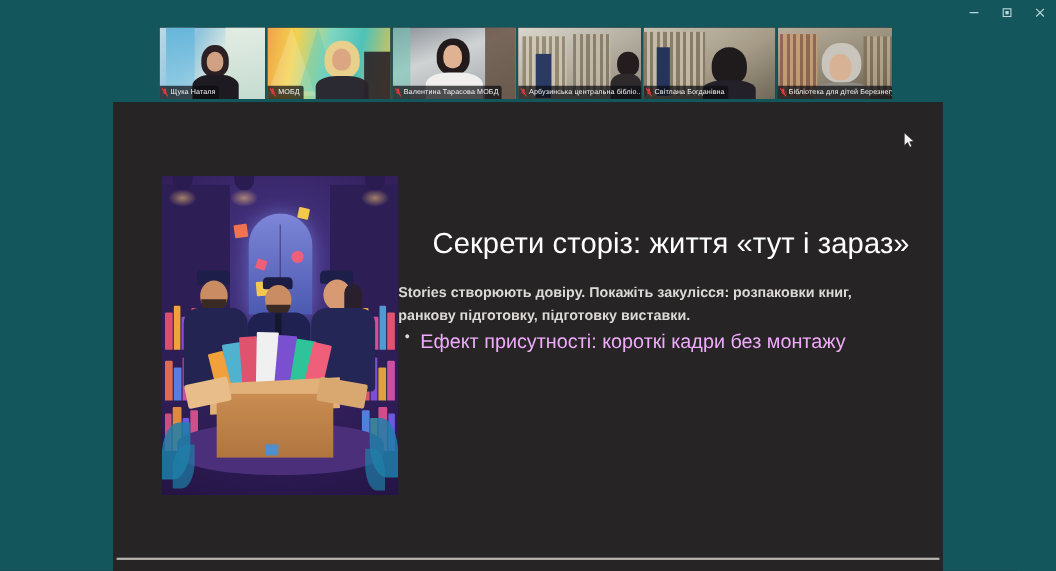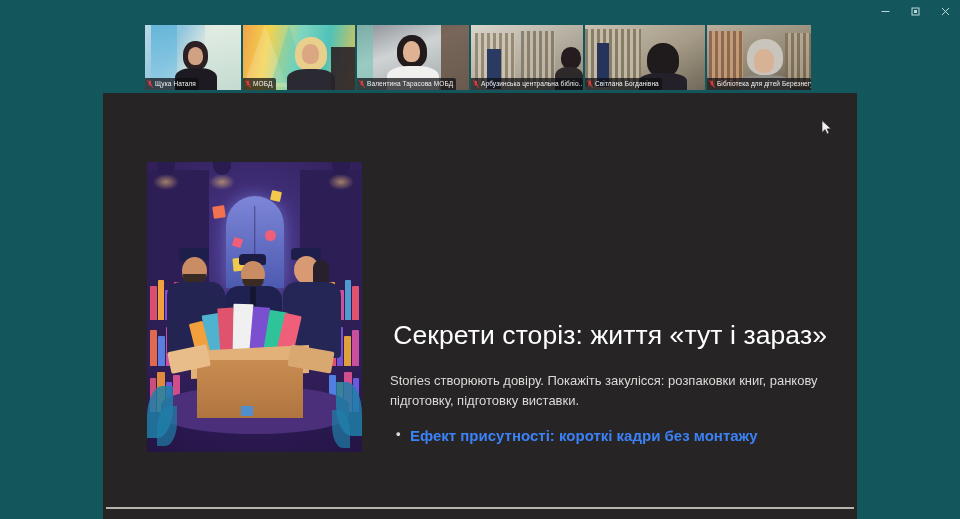--- a/index.html
+++ b/index.html
@@ -56,39 +56,38 @@
   .stage{
     position:absolute; left:103px; top:93px; width:754px; height:426px;
     background:#262425;
   }
   .slide{
     position:absolute; inset:0;
     background:#262425;
   }
   .slide-inner{
     position:absolute; left:44px; top:67px; right:30px; height:292px;
-    display:flex; gap:28px;align-items:flex-end;
+    display:flex; 
   }
   .illus{
     flex:0 0 215px; height:290px; position:relative; overflow:hidden;
     border-radius:2px; background:#2a1b4e;
   }
   .slide-text{ flex:1 1 auto; padding-top:46px; }
   h1.slide-title{
     color:#ffffff; font-size:26.5px; font-weight:400; letter-spacing:.1px;
     line-height:1.15; text-align:right; margin-bottom:20px;
   }
   p.slide-body{
-    color:#ddd9d7; font-size:13px; line-height:1.55; font-weight:400;
-    margin-bottom:14px;
+    color:#ddd9d7; font-size:13px; line-height:1.55; font-weight:700;
   }
   ul.slide-bullets{ list-style:none; }
   ul.slide-bullets li{
-    color:#3b82f6; font-size:15px; line-height:1.48; position:relative;
-    padding-left:20px; margin-bottom:5px;font-weight:bold;
+    color:#f0abfc; font-size:18px; line-height:1.48; position:relative;
+    padding-left:20px; margin-bottom:5px;
   }
   ul.slide-bullets li::before{
     content:"•"; position:absolute; left:6px; top:-1px; color:#ddd9d7; font-size:13px;
   }
   .slide-rule{
     position:absolute; left:3px; right:3px; bottom:10px; height:2px;
     background:#b9b4b0;
   }
 
   

